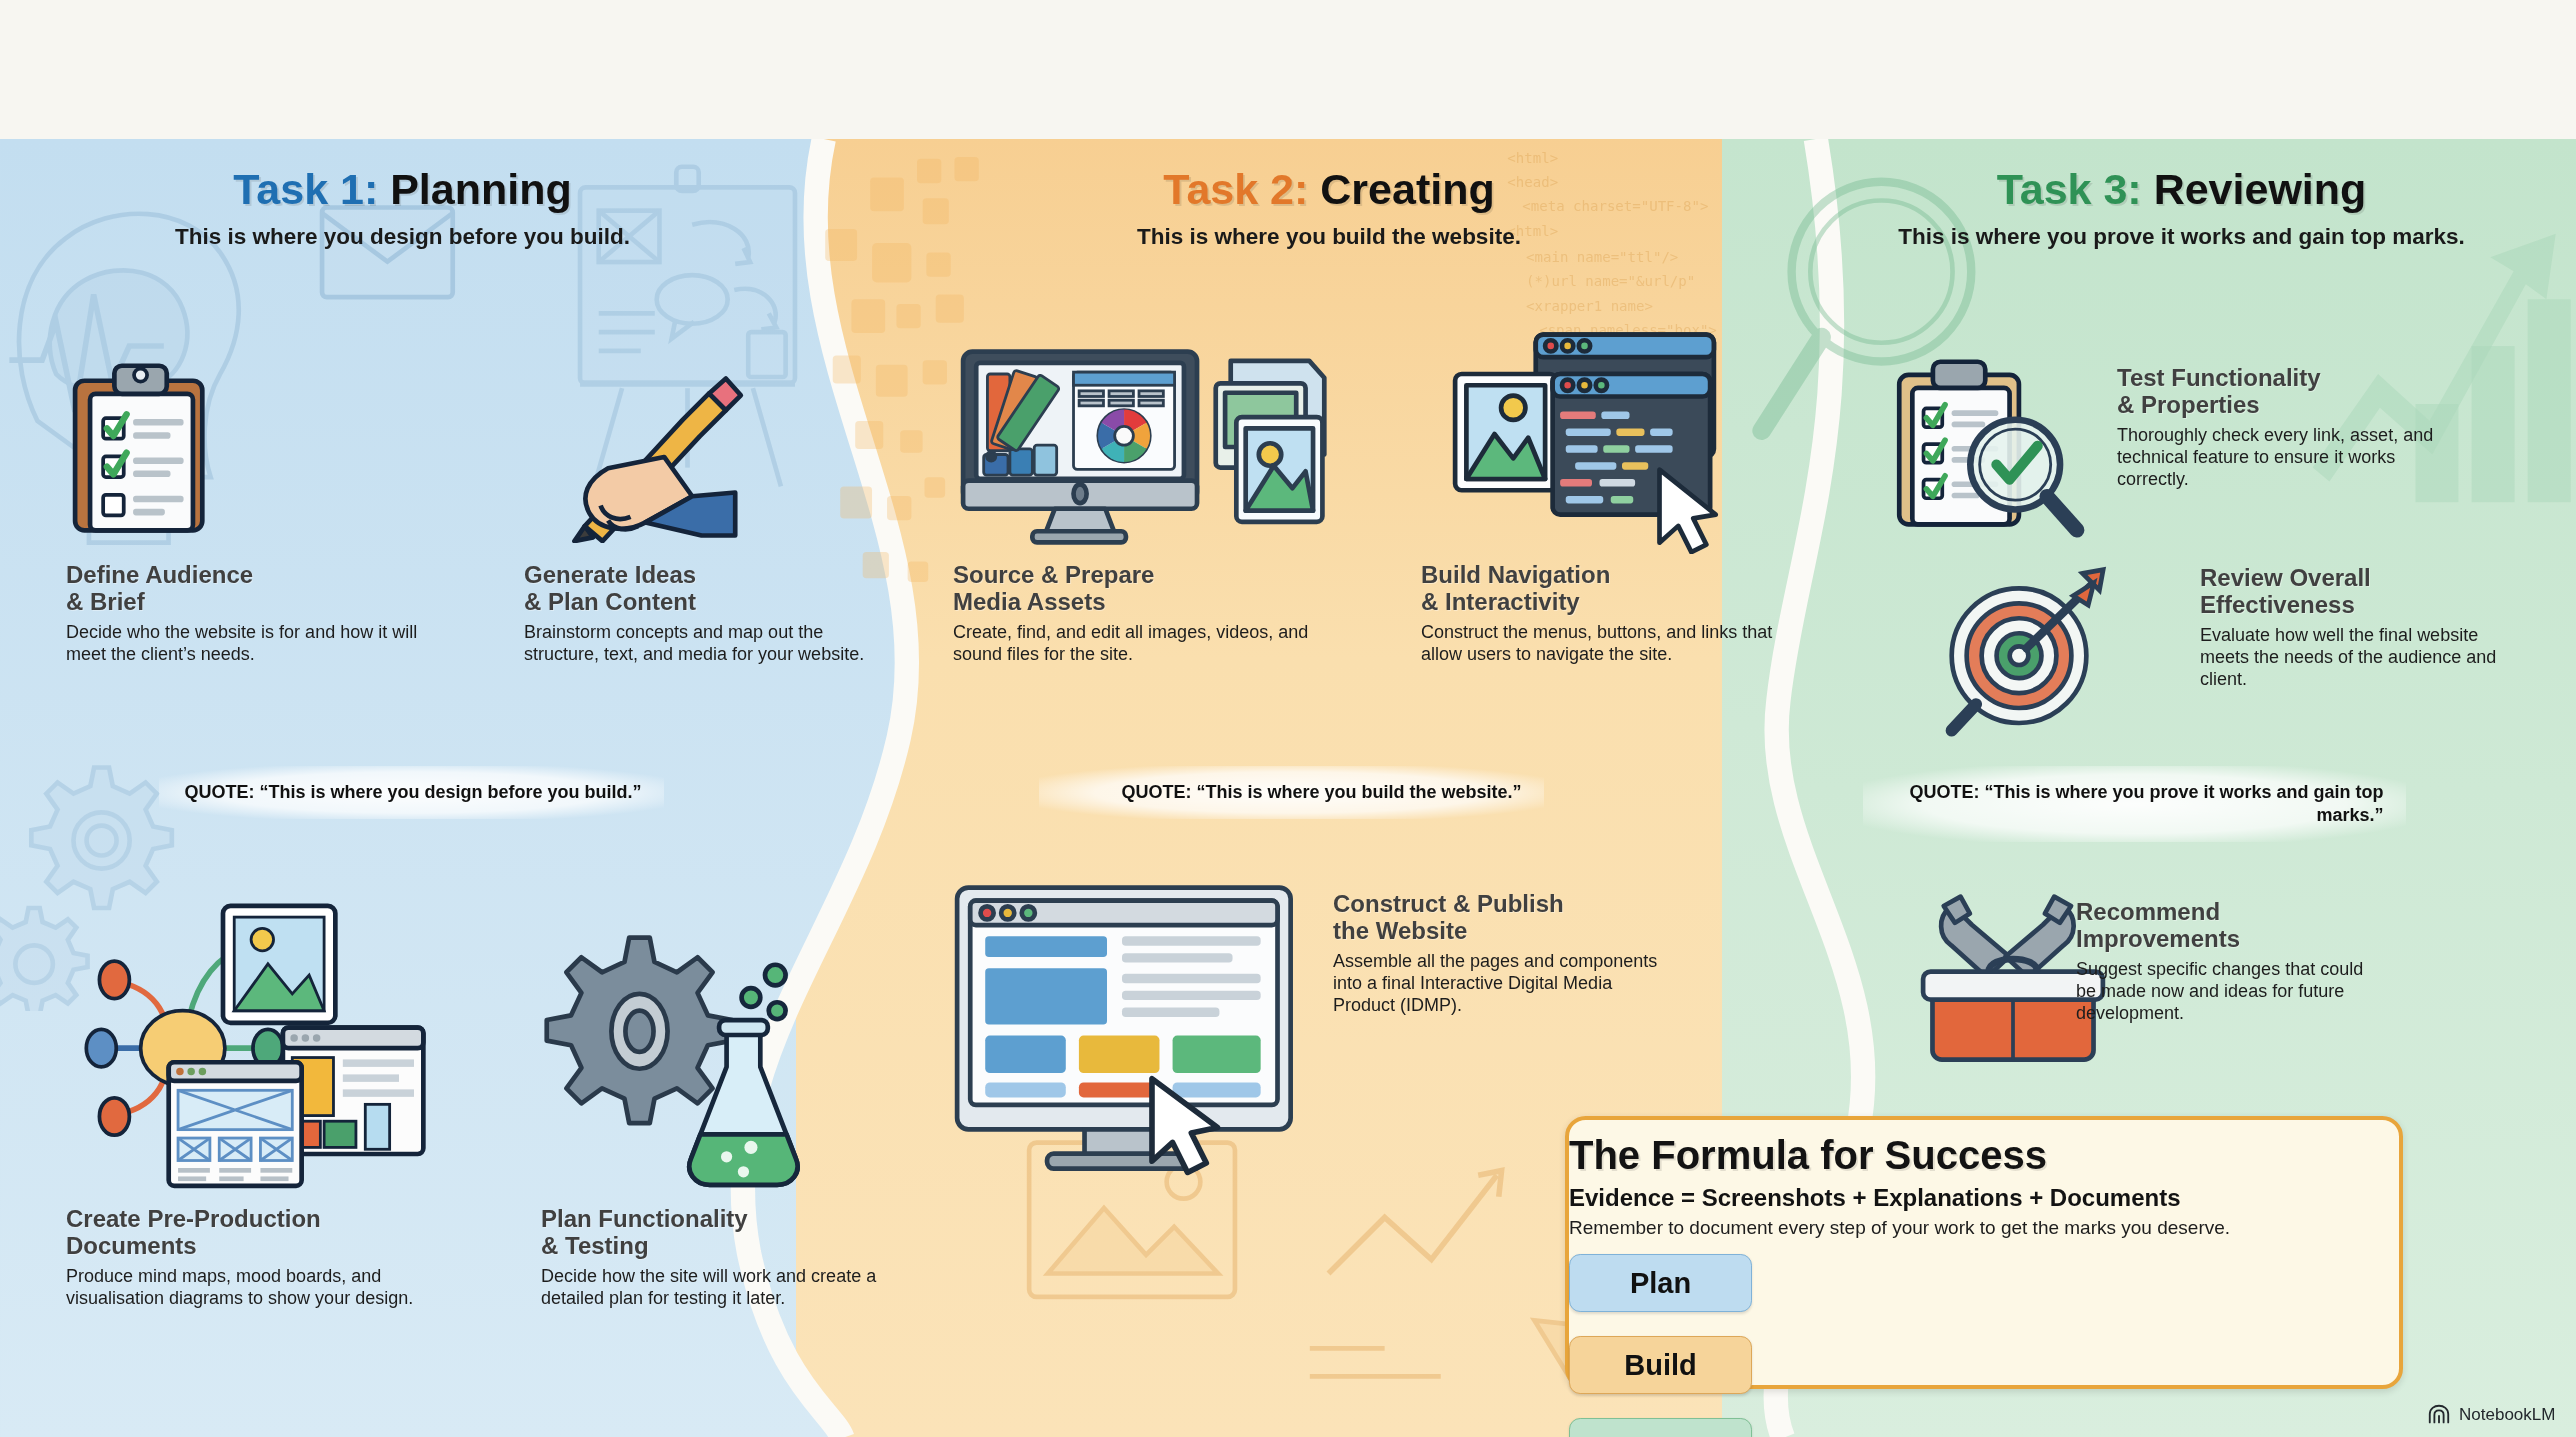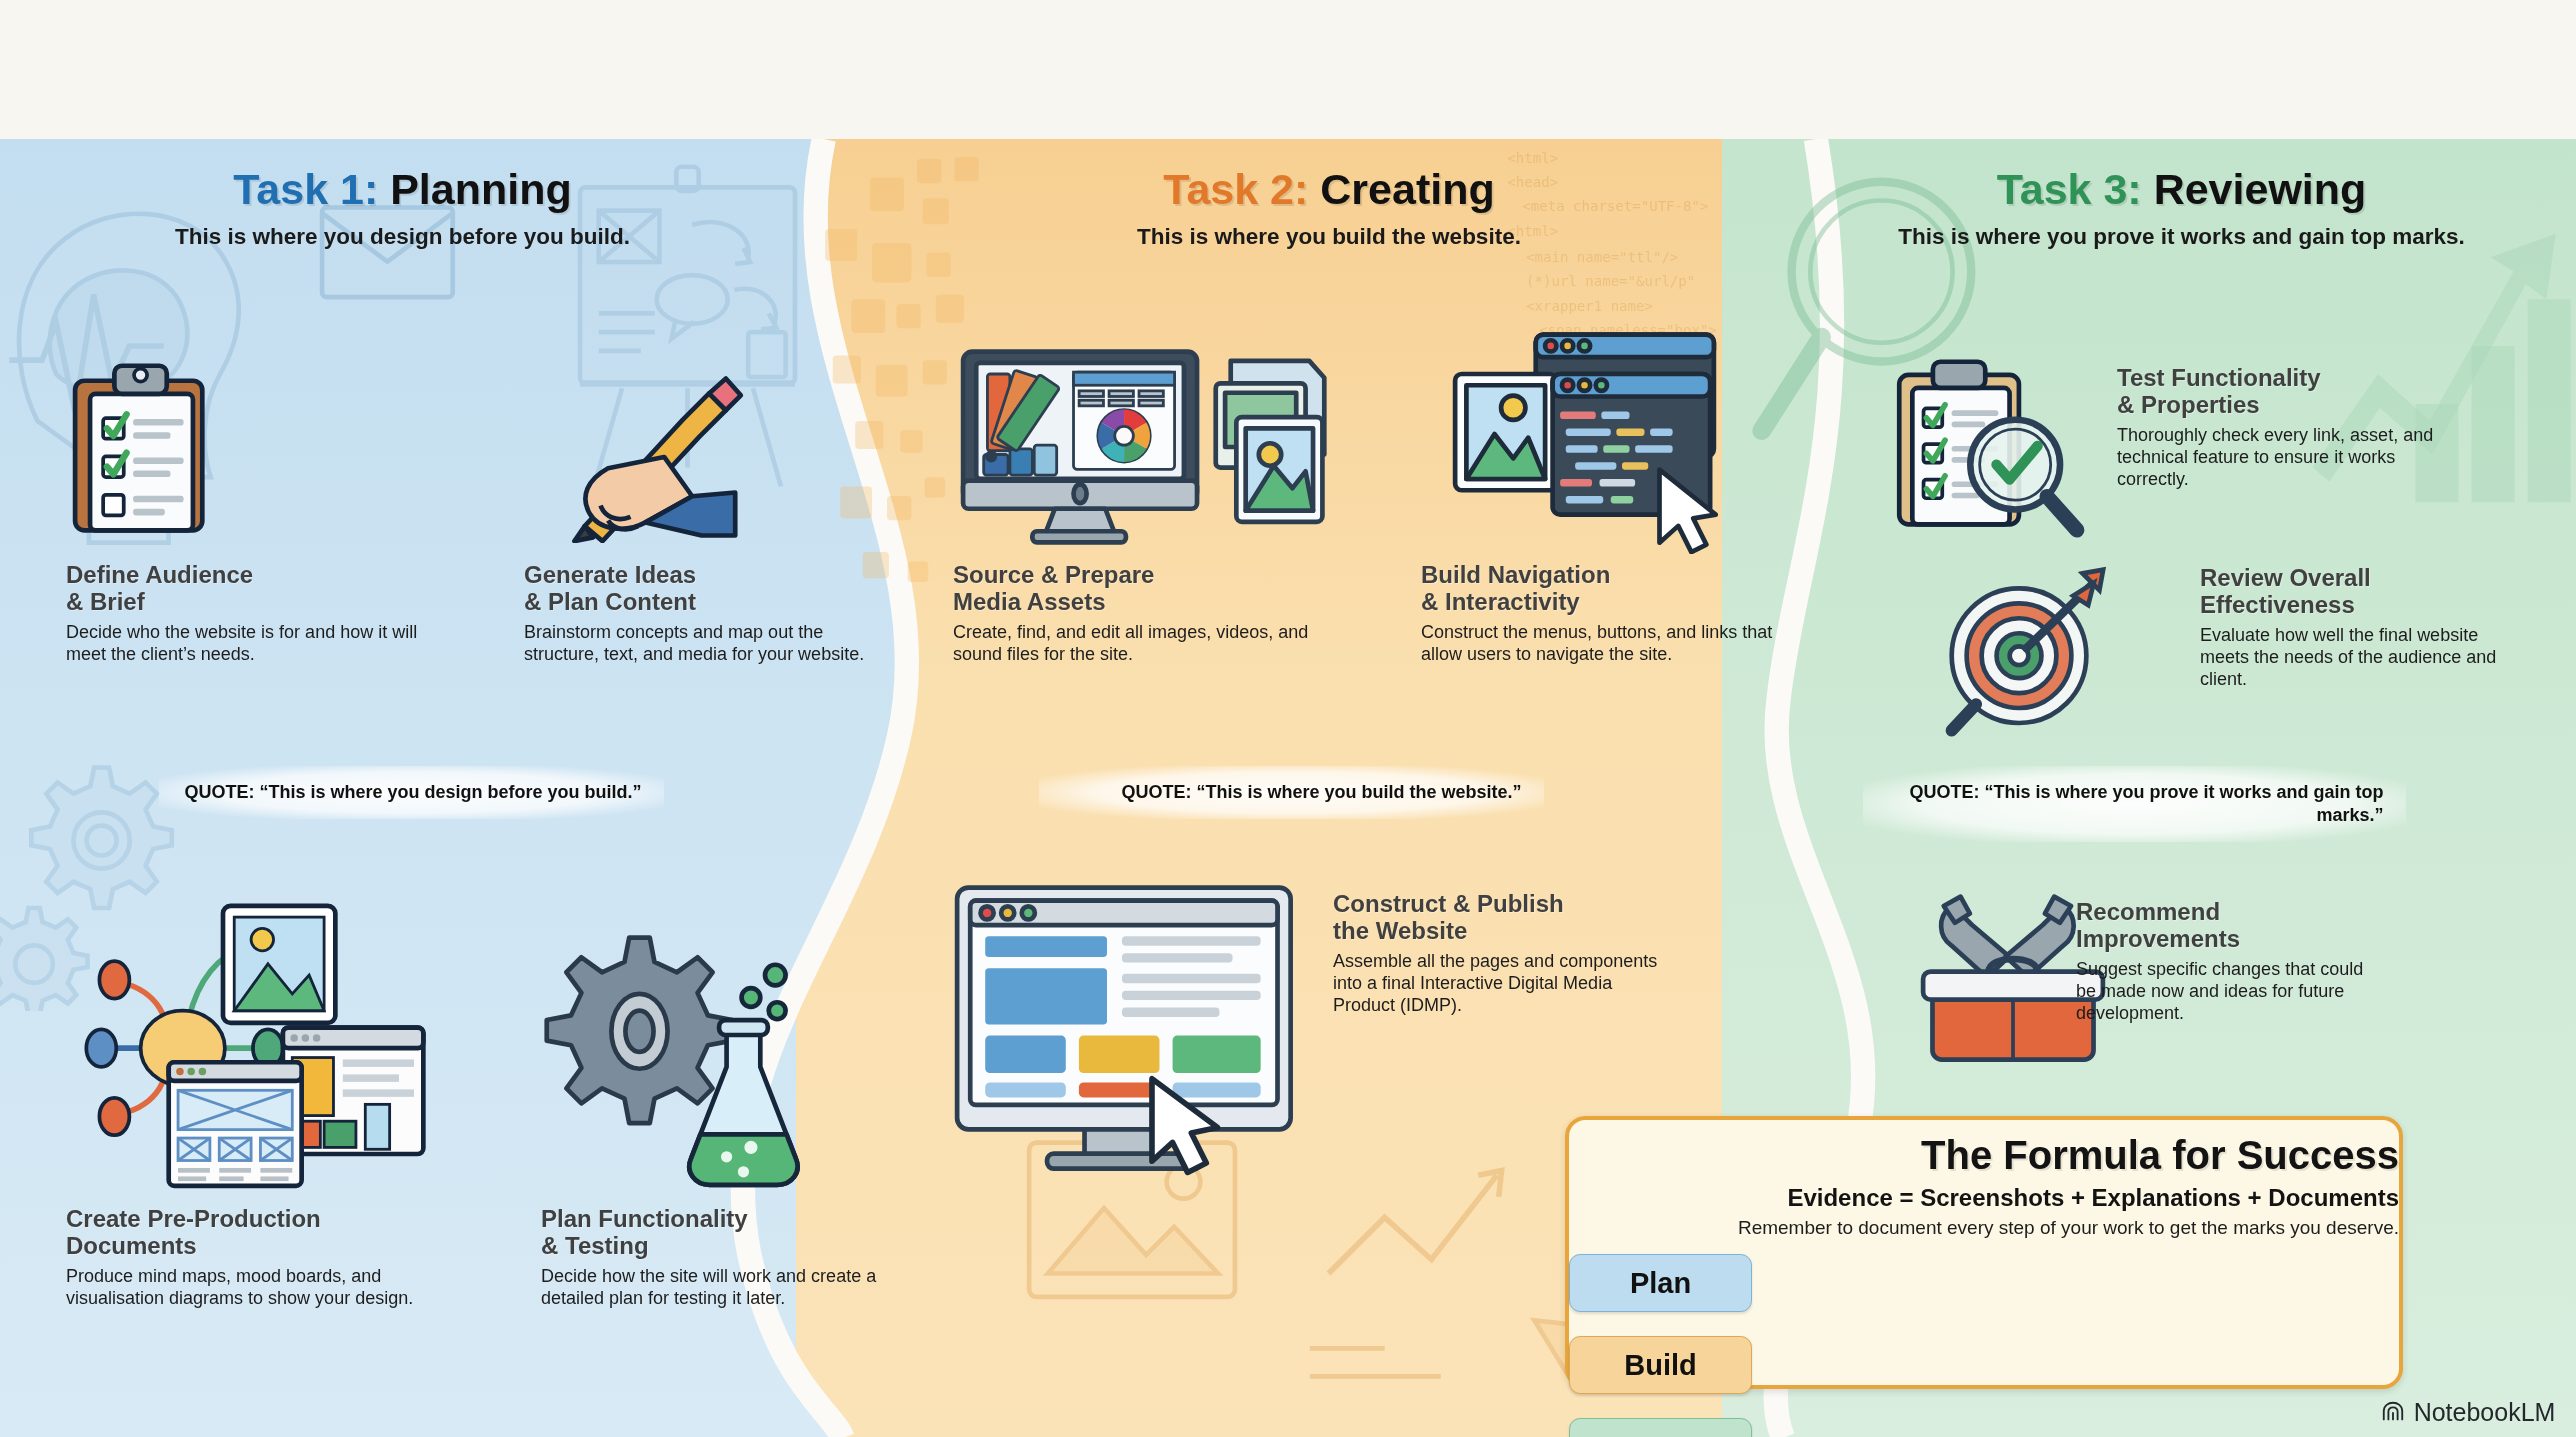--- a/index.html
+++ b/index.html
@@ -47,38 +47,38 @@
   .quote { position:absolute; z-index:25; text-align:right;
            font-size:18px; font-weight:bold; color:#111; line-height:1.28;
            padding:15px 22.5px; border-radius:9.4px; }
   .q-a { background:radial-gradient(ellipse at center, rgba(255,255,255,0.95) 0%, rgba(255,255,255,0.72) 55%, rgba(255,255,255,0) 82%); }
   .q-b { background:radial-gradient(ellipse at center, rgba(255,255,255,0.95) 0%, rgba(255,255,255,0.72) 55%, rgba(255,255,255,0) 82%); }
   .q-c { background:radial-gradient(ellipse at center, rgba(255,255,255,0.95) 0%, rgba(255,255,255,0.72) 55%, rgba(255,255,255,0) 82%); }
 
   
   .formula { position:absolute; left:1565px; top:1116px; width:838px; height:273px;
              background:#fdf8e6; border:4.7px solid #e8a53b; border-radius:20.6px;
-             box-shadow:0 2.8px 7.5px rgba(0,0,0,0.12); z-index:32; text-align:right;
+             box-shadow:0 2.8px 7.5px rgba(0,0,0,0.12); z-index:32; text-align:left;
              padding-top:13px; }
   .formula-title { font-size:40px; font-weight:bold; color:#131313; text-shadow:1.9px 1.9px 0 rgba(0,0,0,0.10); }
   .formula-eq { font-size:24px; font-weight:bold; color:#131313; margin-top:5.6px; }
   .formula-note { font-size:19px; color:#1d1d1d; margin-top:5.6px; }
   .chips { display:flex; justify-content:center; gap:24px; margin-top:15px;flex-direction:column; }
   .chip { width:183px; height:58px; border-radius:11.2px; display:flex; align-items:center;
           justify-content:center; font-size:29px; font-weight:bold; color:#111;
           border-width:1.9px; border-style:solid; box-shadow:0 1.9px 2.8px rgba(0,0,0,0.12); }
   .chip-plan  { background:#bedcf0; border-color:#7fb2d8; }
   .chip-build { background:#f6d49a; border-color:#dda758; }
   .chip-test  { background:#bfe3cd; border-color:#7fc095; }
   .chip-impr  { background:#bfe3cd; border-color:#7fc095; }
 
   
   .watermark { position:absolute; right:20.6px; bottom:11.2px; z-index:40;
                display:flex; align-items:center; gap:8.4px;
-               font-size:25px; color:#23282d; }
+               font-size:17px; color:#23282d; }
 
   
   .ic { position:absolute; z-index:21; }
 </style>
 </head>
 <body>
 
 <div id="stage">
 
 

